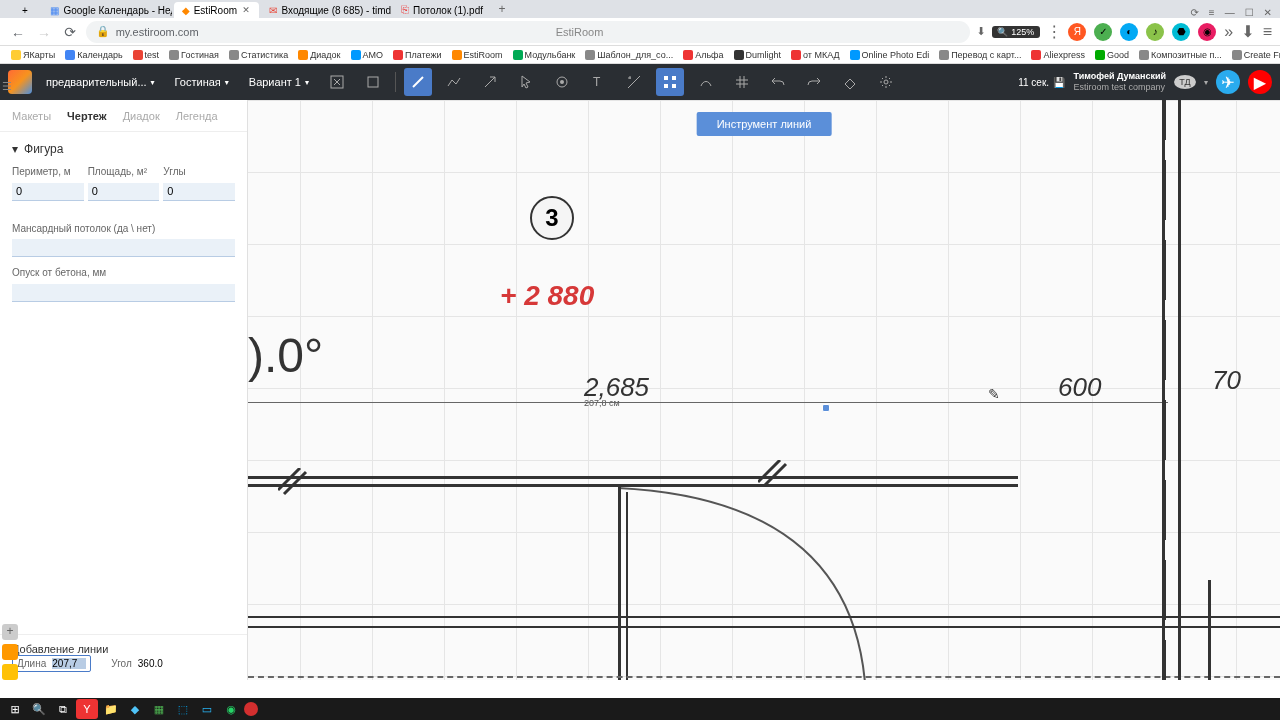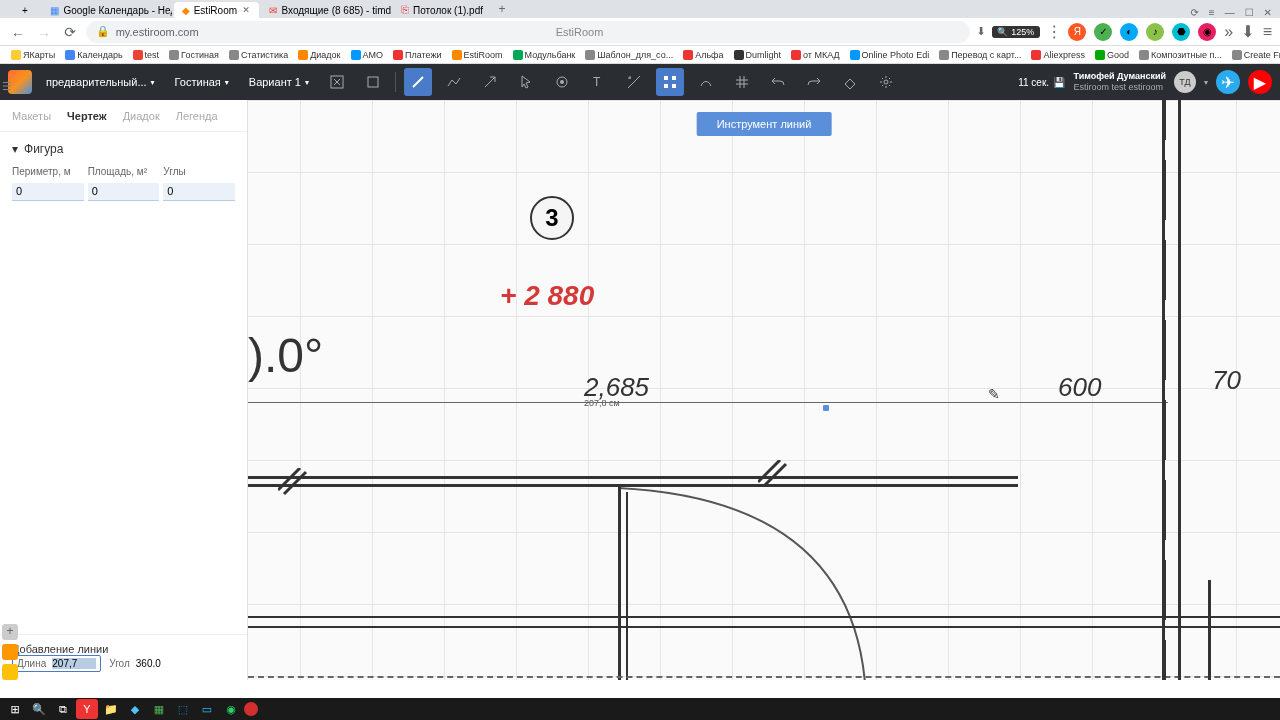--- a/index.html
+++ b/index.html
@@ -20,41 +20,41 @@
 .bm-icon{width:10px;height:10px;border-radius:2px;display:inline-block}
 .app-toolbar{height:36px;background:#2a2e33;display:flex;align-items:center;padding:0 8px;gap:8px}
 .logo{width:24px;height:24px;background:linear-gradient(135deg,#ff6b35,#f7931e,#4a90e2);border-radius:4px}
 .tb-dd{color:#fff;font-size:11px;display:flex;align-items:center;gap:4px;padding:0 6px}
 .tb-dd::after{content:"▾";font-size:8px}
 .tb-btn{width:28px;height:28px;display:flex;align-items:center;justify-content:center;color:#aaa}
 .tb-btn.active{background:#4a7bc8;color:#fff;border-radius:3px}
 .tb-spacer{flex:1}
 .tb-timer{color:#fff;font-size:10px;display:flex;align-items:center;gap:4px}
 .tb-user{color:#fff;font-size:9px;line-height:1.2}
-.user-badge{width:22px;height:22px;background:#ccc;border-radius:50%;display:flex;align-items:center;justify-content:center;font-size:9px;color:#333}
+.user-badge{width:22px;height:14px;background:#ccc;border-radius:50%;display:flex;align-items:center;justify-content:center;font-size:9px;color:#333}
 .circle-btn{width:24px;height:24px;border-radius:50%;display:flex;align-items:center;justify-content:center}
 .main{display:flex;height:calc(720px - 18px - 18px - 28px - 18px - 36px - 22px);position:relative}
 .sidebar{width:248px;background:#fff;border-right:1px solid #e0e0e0;display:flex;flex-direction:column}
 .sb-tabs{height:32px;display:flex;align-items:center;padding:0 12px;gap:16px;font-size:11px;border-bottom:1px solid #eee}
 .sb-tab{color:#aaa;cursor:pointer}
 .sb-tab.active{color:#333;font-weight:700}
 .sb-section{padding:10px 12px}
 .sb-header{display:flex;align-items:center;gap:6px;font-size:12px;color:#333;margin-bottom:10px}
 .sb-row{display:flex;gap:4px;margin-bottom:22px}
 .sb-field{flex:1}
 .sb-label{font-size:10px;color:#666;margin-bottom:4px}
 .sb-input{width:100%;height:18px;border:none;border-bottom:1px solid #b8cce4;background:#eaf1f8;font-size:11px;padding:0 4px}
 .sb-filler{flex:1}
 .sb-bottom{padding:8px 12px;border-top:1px solid #eee}
 .sb-bottom-title{font-size:11px;color:#333;margin-bottom:0}
-.sb-bottom-row{display:flex;align-items:center;gap:4px}
+.sb-bottom-row{display:flex;align-items:center;gap:16px}
 .sb-bottom-field{display:flex;align-items:center;gap:6px;border:1px solid #4a7bc8;padding:2px 4px;border-radius:2px}
 .sb-bottom-field.plain{border:none}
 .sb-bottom-label{font-size:10px;color:#666}
-.sb-bottom-input{width:44px;border:none;font-size:10px;text-align:left;background:#b8cce4}
+.sb-bottom-input{width:34px;border:none;font-size:10px;text-align:left;background:#b8cce4}
 .sb-bottom-input.plain{background:transparent}
 .canvas{flex:1;position:relative;background:#fafafa;overflow:hidden}
 .grid{position:absolute;inset:0;background-image:linear-gradient(#e5e5e5 1px,transparent 1px),linear-gradient(90deg,#e5e5e5 1px,transparent 1px);background-size:72px 72px;background-position:-20px 0}
 .tooltip{position:absolute;top:12px;left:50%;transform:translateX(-50%);background:#5b8fd9;color:#fff;padding:6px 20px;font-size:11px;border-radius:2px}
 .circle-num{position:absolute;width:44px;height:44px;border:2px solid #333;border-radius:50%;display:flex;align-items:center;justify-content:center;font-size:24px;font-weight:bold;background:#f5f5f5}
 .red-text{position:absolute;color:#d63838;font-size:28px;font-weight:bold;font-style:italic}
 .dim-text{position:absolute;font-size:26px;font-style:italic;color:#333}
 .angle-text{position:absolute;font-size:48px;color:#333}
 .hline{position:absolute;height:2px;background:#333}
 .hline-thin{position:absolute;height:1px;background:#666}
@@ -314,21 +314,21 @@
         <path d="M8 2v2M8 12v2M2 8h2M12 8h2M4 4l1 1M11 11l1 1M12 4l-1 1M5 11l-1 1" stroke="currentColor"></path>
       </svg>
     </div>
   <div class="tb-spacer"></div>
   <div class="tb-timer">
       <span>11 сек.</span>
       <span>💾</span>
     </div>
   <div class="tb-user">
     <div style="font-weight:bold">Тимофей Думанский</div>
-    <div style="color:#aaa">Estiroom test estiroom</div>
+    <div style="color:#aaa">Estiroom test company</div>
   </div>
   <div class="user-badge">ТД</div>
   <span style="color:#aaa;font-size:8px">▾</span>
   <div class="circle-btn" style="background:#2aabee;color:#fff">✈</div>
   <div class="circle-btn" style="background:#ff0000;color:#fff">▶</div>
 </div>
 
 <div class="main">
   <div class="sidebar">
     <div class="sb-tabs">
@@ -349,20 +349,28 @@
         </div>
         <div class="sb-field">
           <div class="sb-label">Площадь, м²</div>
           <input class="sb-input" value="0" style="">
         </div>
         <div class="sb-field">
           <div class="sb-label">Углы</div>
           <input class="sb-input" value="0" style="">
         </div>
       </div>
+      <div style="margin-top:10px">
+        <div class="sb-label">Мансардный потолок (да \ нет)</div>
+        <input class="sb-input" style="width: 100%;">
+      </div>
+      <div style="margin-top:10px">
+        <div class="sb-label">Опуск от бетона, мм</div>
+        <input class="sb-input" style="width: 100%;">
+      </div>
     </div>
     <div class="sb-filler"></div>
     <div class="sb-bottom">
       <div class="sb-bottom-title">Добавление линии</div>
       <div class="sb-bottom-row">
         <div class="sb-bottom-field">
           <span class="sb-bottom-label">Длина</span>
           <input class="sb-bottom-input" value="207,7" style="">
         </div>
         <div class="sb-bottom-field plain">

